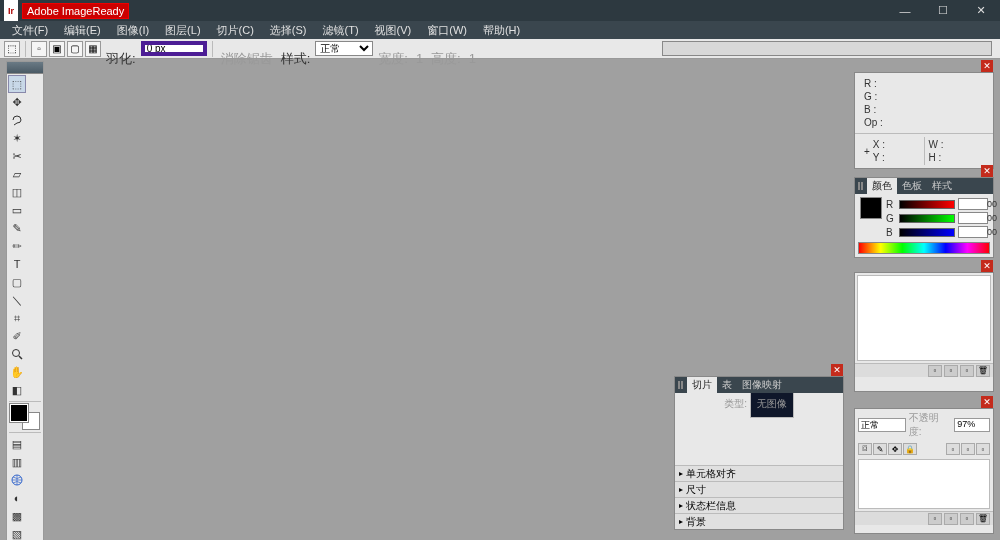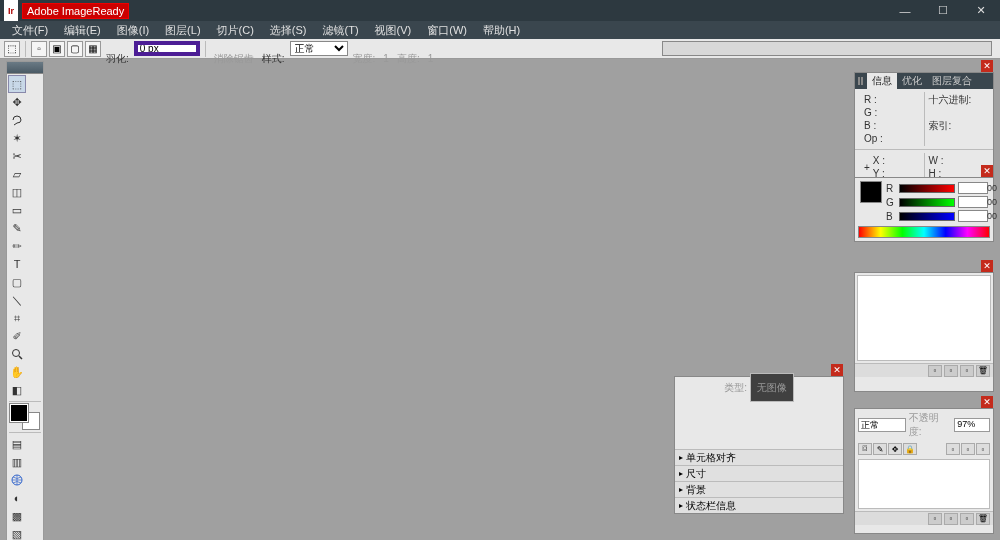--- a/index.html
+++ b/index.html
@@ -14,21 +14,21 @@
 .titlebar .wincontrols div { width:38px; height:21px; display:flex; align-items:center; justify-content:center; color:#ddd; font-size:11px; }
 .titlebar .wincontrols div:last-child { background:transparent; }
 
 
 .menubar { position:absolute; top:21px; left:0; right:0; height:18px; background:#3a464e; display:flex; align-items:center; padding-left:4px; }
 .menubar span { color:#e0e0e0; font-size:11px; padding:2px 8px; }
 
 
 .optionsbar { position:absolute; top:39px; left:0; right:0; height:20px; background:#e8e8e8; border-bottom:1px solid #999; display:flex; align-items:center; padding:0 4px; gap:2px; }
 .ob-btn { width:16px; height:16px; border:1px solid #999; background:#f5f5f5; font-size:10px; display:flex; align-items:center; justify-content:center; }
-.ob-label { font-size:10px; color:#333; padding:0 3px;margin-top:20px; }
+.ob-label { font-size:13px; color:#333; padding:0 3px;margin-top:20px; }
 .ob-label.dim { color:#999; }
 .ob-input { height:15px; width:66px; border:4px solid #4c1d95; background:#fff; font-size:10px; padding:0 2px; }
 .ob-select { height:15px; width:58px; border:1px solid #888; background:#fff; font-size:10px; }
 .ob-sep { width:1px; height:16px; background:#bbb; margin:0 3px; }
 .ob-long { flex:0 0 330px; height:15px; border:1px solid #888; background:#d8d8d8; margin-left:auto; margin-right:4px; }
 
 
 .toolbox { position:absolute; top:61px; left:6px; width:38px; background:#e8e8e8; border:1px solid #999; padding-bottom:2px; }
 .tb-header { height:12px; background:linear-gradient(#6a7a85,#4a5a65); border-bottom:1px solid #888; }
 .tb-grid { display:flex; flex-wrap:wrap; padding:1px; }
@@ -171,37 +171,27 @@
         </svg>
       </div>
     <div class="tb-cell">◐</div>
     <div class="tb-cell">▩</div>
     <div class="tb-cell">▧</div>
   </div>
 </div>
 
 <div class="panel" style="top:72px; right:6px; width:140px;">
   <div class="panel-close">✕</div>
-  <div class="panel-tabs">
-    <span class="ptab act">信息</span>
-    <span class="ptab">优化</span>
-    <span class="ptab">图层复合</span>
-  </div>
   <div class="panel-body">
     <div class="info-body">
       <div class="info-col">
         <div>R :</div>
         <div>G :</div>
         <div>B :</div>
         <div>Op :</div>
-      </div>
-      <div class="info-col rborder">
-        <div>十六进制:</div>
-        <div>&nbsp;</div>
-        <div>索引:</div>
       </div>
     </div>
     <div class="info-hr"></div>
     <div class="info-body">
       <div class="info-col" style="display:flex; align-items:center; gap:3px;">
         <span>+</span>
         <div>
           <div>X :</div>
           <div>Y :</div>
         </div>
@@ -209,20 +199,25 @@
       <div class="info-col rborder">
         <div>W :</div>
         <div>H :</div>
       </div>
     </div>
   </div>
 </div>
 
 <div class="panel" style="top:177px; right:6px; width:140px;">
   <div class="panel-close">✕</div>
+  <div class="panel-tabs">
+    <span class="ptab act">颜色</span>
+    <span class="ptab">色板</span>
+    <span class="ptab">样式</span>
+  </div>
   <div class="panel-body" style="display:flex;">
     <div class="cswatch"></div>
     <div style="flex:1;">
       <div class="cslider">
         <span class="lab">R</span>
         <div class="track" style="background:linear-gradient(90deg,#000,#f00);"></div>
         <div class="val">00</div>
       </div>
       <div class="cslider">
         <span class="lab">G</span>
@@ -271,21 +266,26 @@
   <div class="panel-footer">
     <div class="ico">▫</div>
     <div class="ico">▫</div>
     <div class="ico">▫</div>
     <div class="ico">🗑</div>
   </div>
 </div>
 
 <div class="panel" style="top:376px; right:156px; width:170px;">
   <div class="panel-close">✕</div>
+  <div class="panel-tabs">
+    <span class="ptab act">切片</span>
+    <span class="ptab">表</span>
+    <span class="ptab">图像映射</span>
+  </div>
   <div class="panel-body" style="height:72px; text-align:center; padding-top:4px; color:#999;">
     <span>类型:</span>
-    <span style="border:1px solid #bbb; padding:8px 6px; background:#404040;">无图像</span>
+    <span style="border:1px solid #bbb; padding:8px 6px; background:#0f172a;">无图像</span>
   </div>
   <div class="accrow">单元格对齐</div>
   <div class="accrow">尺寸</div>
+  <div class="accrow">状态栏信息</div>
   <div class="accrow">背景</div>
-  <div class="accrow">状态栏信息</div>
 </div>
 
 </body></html>

